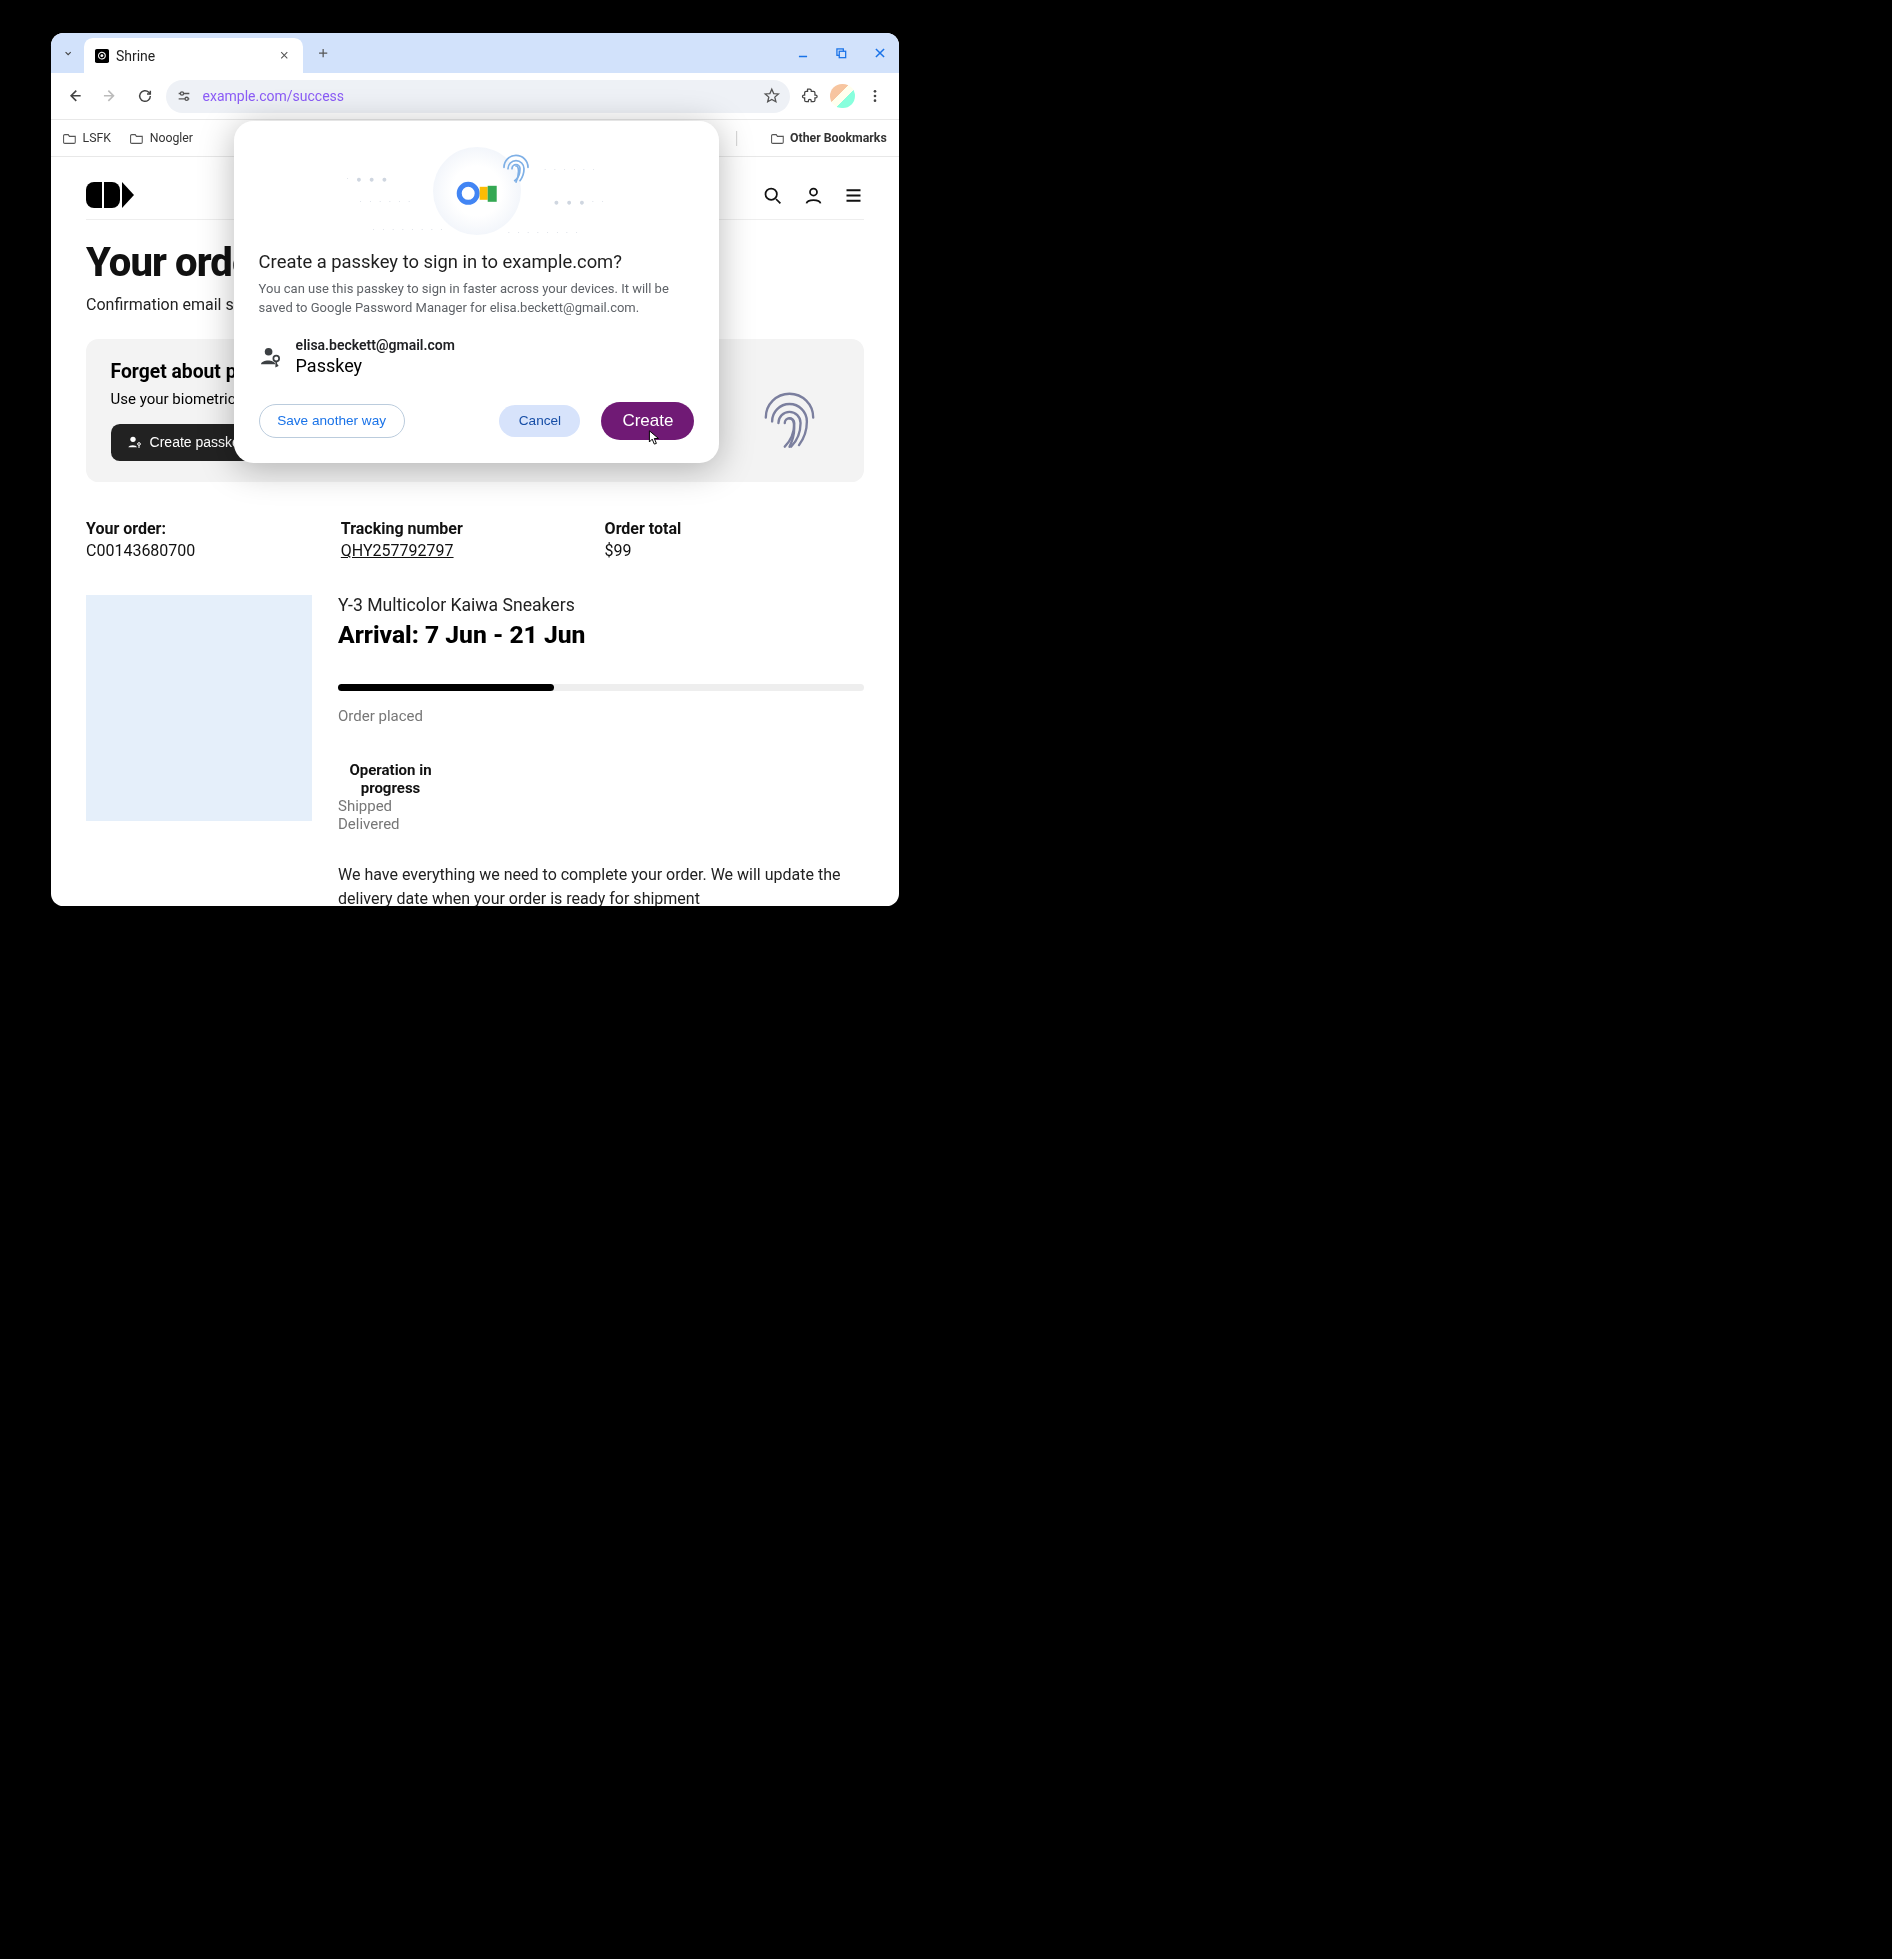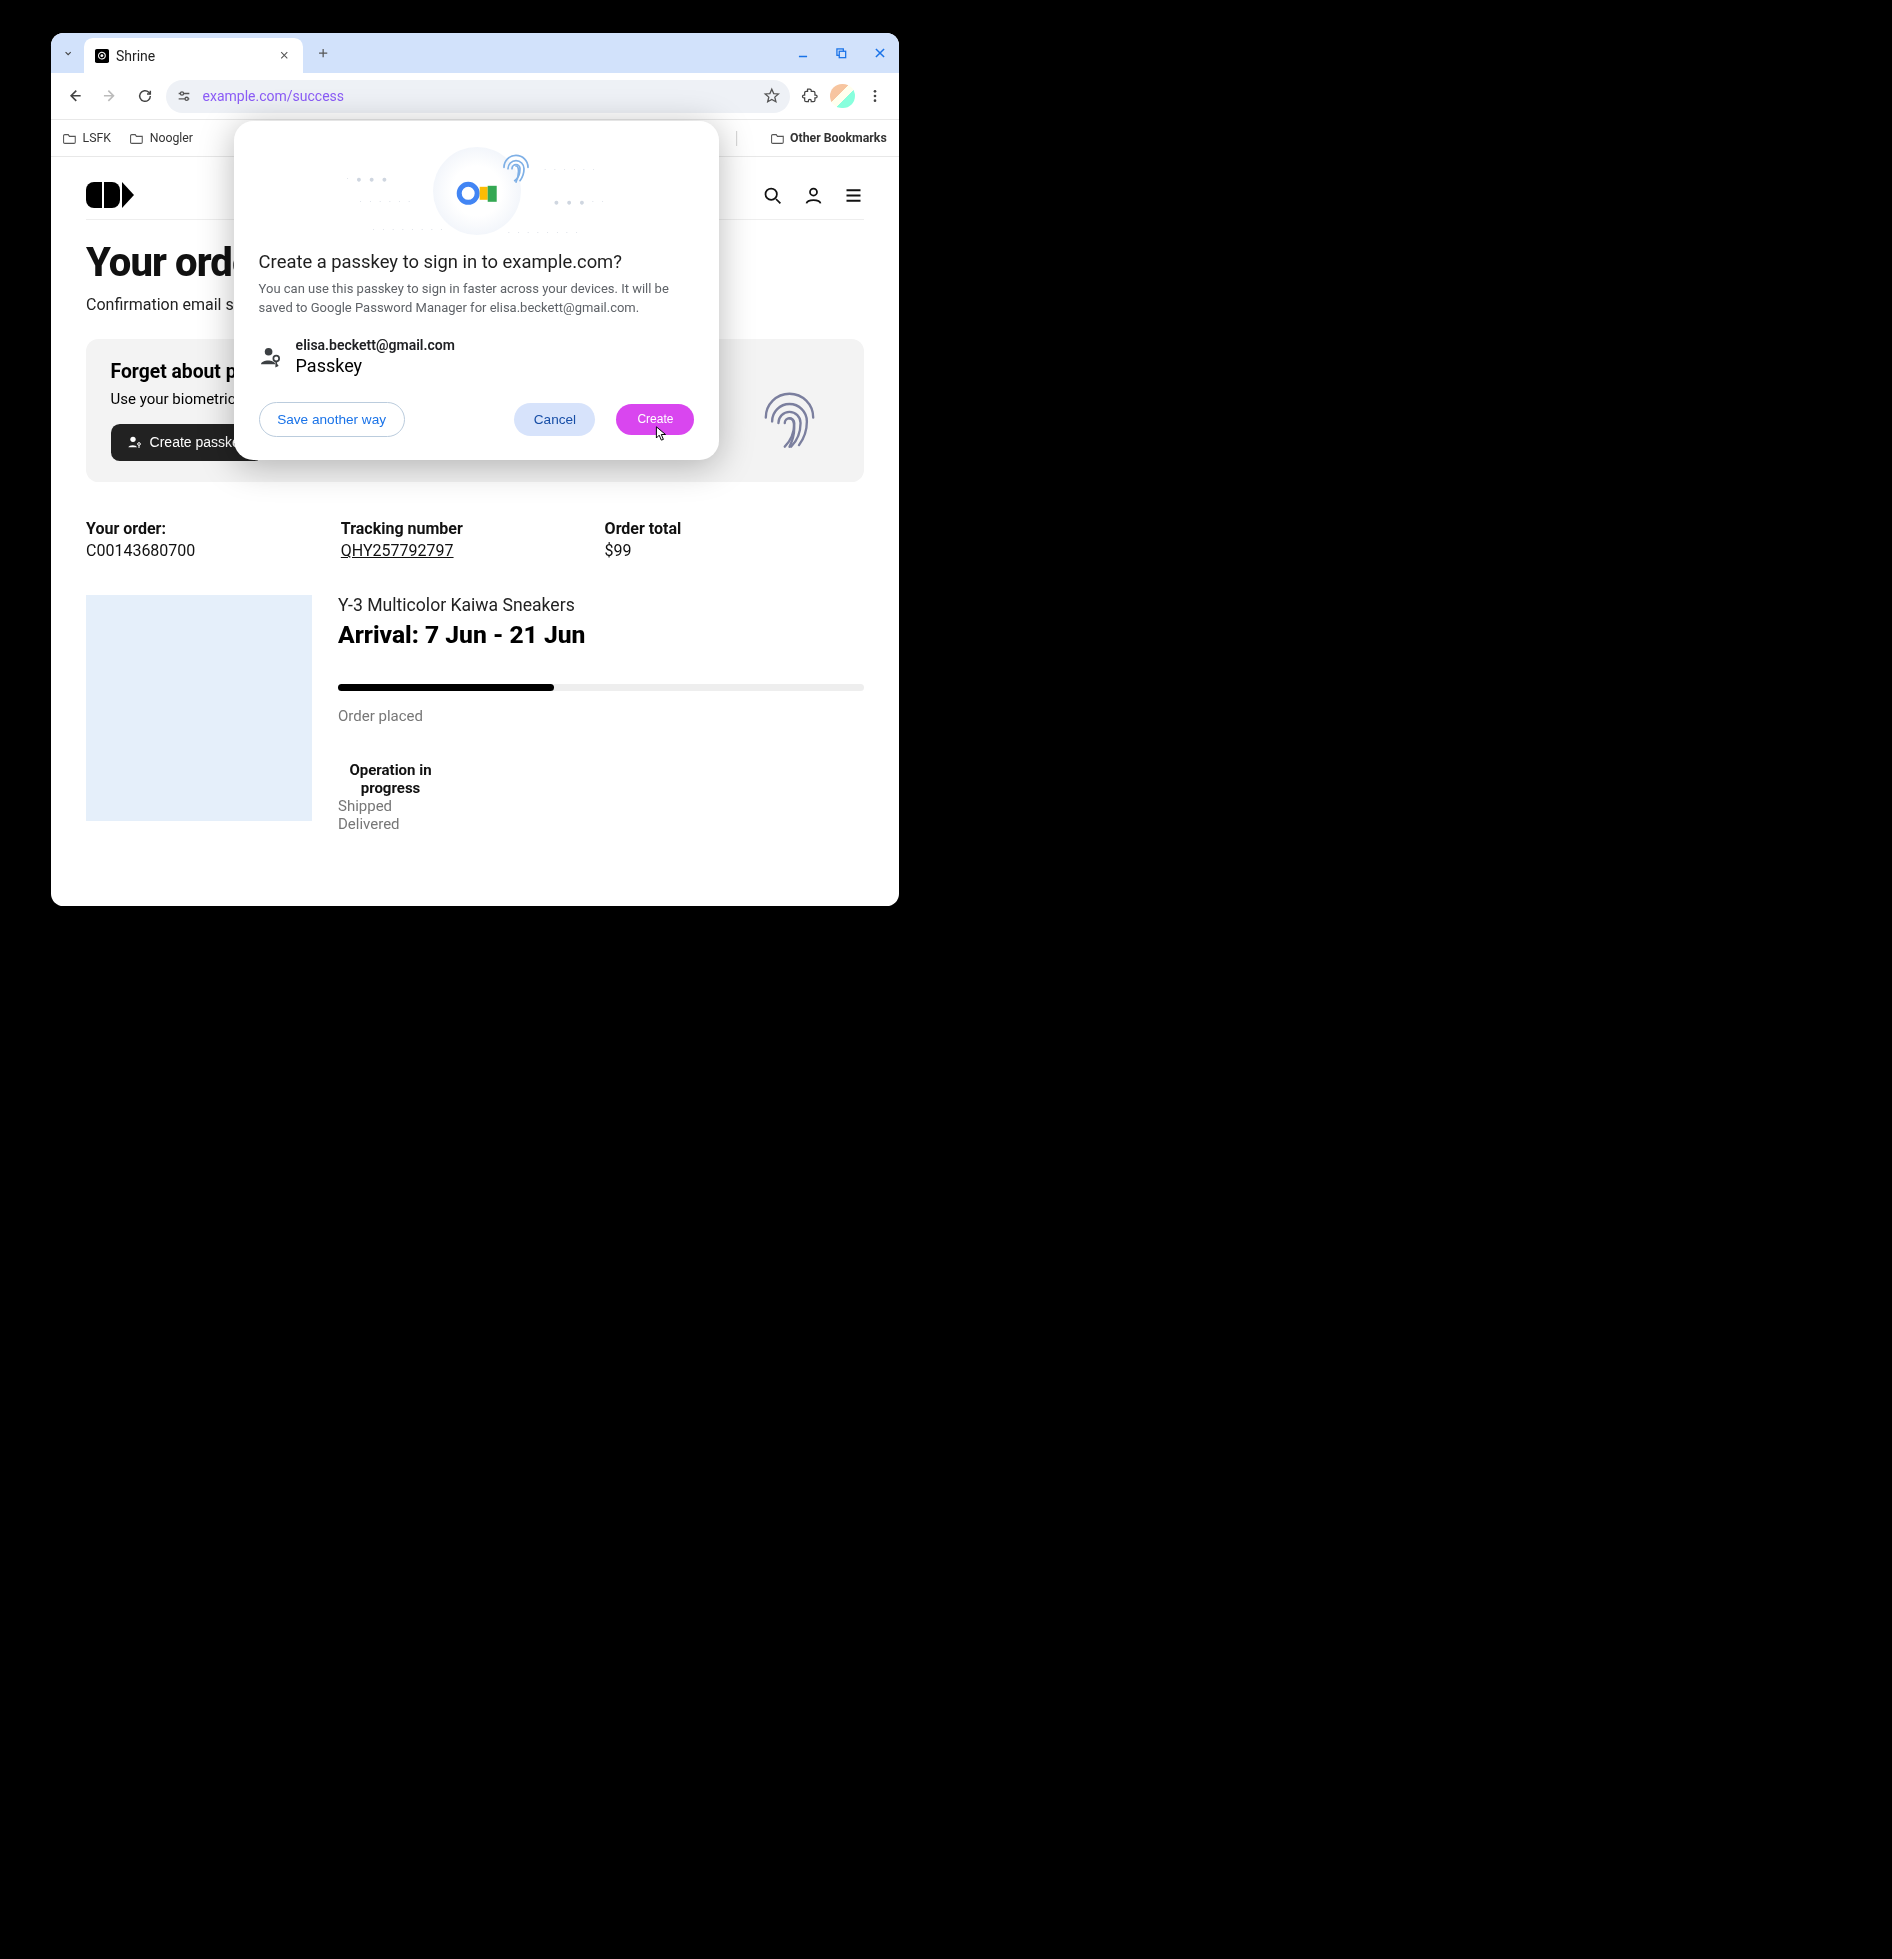--- a/index.html
+++ b/index.html
@@ -209,22 +209,22 @@
   .btn-outline{
     border:0.9px solid #bcd;background:#fff;color:#1a73e8;
     padding:8.8px 17.6px;border-radius:19.3px;font-size:13.6px;
   }
   .spacer{flex:1;}
   .btn-cancel{
     border:none;background:#d7e3fb;color:#174ea6;
     padding:8.8px 19.3px;border-radius:19.3px;font-size:13.6px;
   }
   .btn-create{
-    border:none;background:#d946ef;color:#fff;
-    padding:8.8px 21px;border-radius:19.3px;font-size:12px;
+    border:none;background:#701a75;color:#fff;
+    padding:8.8px 21px;border-radius:19.3px;font-size:17px;
     position:relative;
   }
   .cursor{
     position:absolute;bottom:-7px;left:50%;
     width:14px;height:17.6px;
   }
   svg { display:block; }
 </style>
 </head>
 <body>
@@ -416,20 +416,21 @@
         <div class="arrival">Arrival: 7 Jun - 21 Jun</div>
         <div class="progress-track">
           <div class="progress-fill"></div>
         </div>
         <div class="steps">
           <div>Order placed</div>
           <div class="active" style="max-width:105px">Operation in progress</div>
           <div>Shipped</div>
           <div>Delivered</div>
         </div>
+        <div class="status-msg">We have everything we need to complete your order. We will update the delivery date when your order is ready for shipment</div>
       </div>
     </div>
   </div>
 
   <div class="dialog-backdrop">
     <div class="passkey-dialog">
       <div class="dialog-illus">
         <div class="dots d1">· ● ● ●</div>
         <div class="dots d2">· · · · · ·</div>
         <div class="dots d5">· · · · · · · ·</div>

